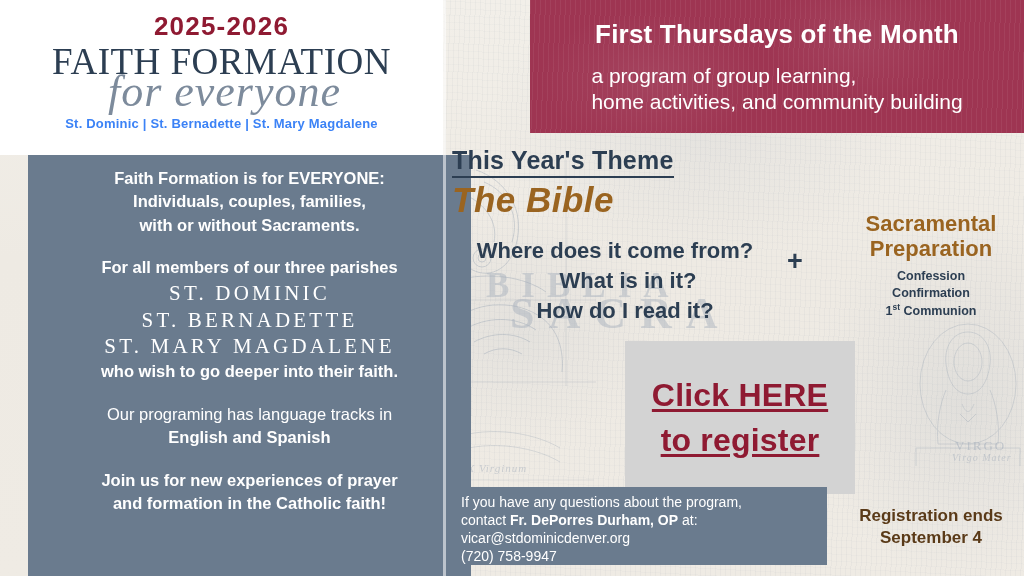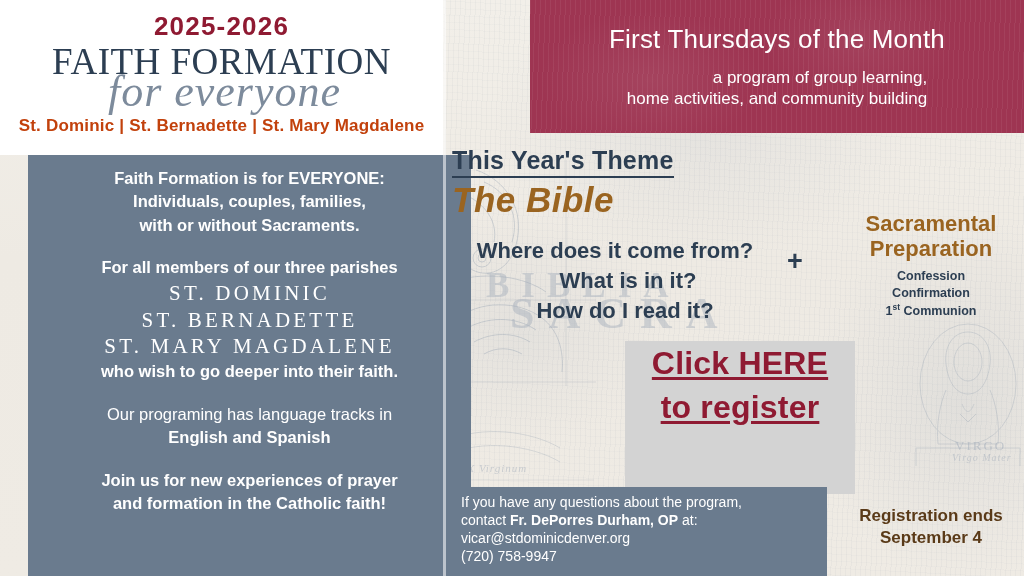--- a/index.html
+++ b/index.html
@@ -68,26 +68,26 @@
   .banner-texture {
     position: absolute; inset: 0;
     background-image:
       repeating-linear-gradient(92deg, rgba(255,255,255,0.06) 0 1px, rgba(0,0,0,0) 1px 5px),
       radial-gradient(ellipse 160px 100px at 120px 80px, rgba(255,255,255,0.07), rgba(255,255,255,0) 70%),
       radial-gradient(ellipse 140px 90px at 330px 40px, rgba(255,255,255,0.06), rgba(255,255,255,0) 70%);
     pointer-events: none;
   }
   .banner h1 {
     position: relative;
-    font-size: 26px; font-weight: normal; letter-spacing: .2px;
+    font-size: 26px; font-weight: bold; letter-spacing: .2px;
     margin-bottom: 13px;
   }
   .banner .sub {
     position: relative;
-    font-size: 17px; line-height: 1.22; text-align: right; font-weight: 400;
+    font-size: 21px; line-height: 1.22; text-align: left; font-weight: 400;
   }
 
   
   .topleft {
     position: absolute; left: 0; top: 0; width: 443px; height: 155px;
     background: #ffffff;
     text-align: center;
   }
   .year {
     margin-top: 11px;
@@ -107,22 +107,22 @@
     font-style: italic;
     font-size: 44px;
     color: #7d8b9c;
     line-height: .76;
     margin-top: -6px;
     letter-spacing: 1px;
     padding-left: 6px;
   }
   .parishes-line {
     margin-top: 8px;
-    font-size: 17px; font-weight: bold;
-    color: #c2410c;
+    font-size: 13px; font-weight: bold;
+    color: #3b82f6;
     letter-spacing: .2px;
   }
 
   
   .leftpanel {
     position: absolute; left: 0; top: 155px; width: 443px; height: 421px;
     background: #6a7b8e;
     color: #ffffff;
     text-align: center;
     padding-top: 12px;
@@ -179,34 +179,34 @@
     margin-top: 7px;
     font-size: 12.5px; font-weight: bold; color: #2c3e52; line-height: 1.33;
   }
   .sacramental .list sup { font-size: 8.5px; }
 
   
   .cta {
     position: absolute; left: 625px; top: 341px; width: 230px; height: 153px;
     background: #d3d3d3;
     display: flex; flex-direction: column;
-    align-items: center; justify-content: flex-start;
+    align-items: center; justify-content: center;
   }
   .cta a {
     display: block;
     font-size: 32px; font-weight: bold; color: #8f1a32;
     text-decoration: underline;
     text-underline-offset: 3px;
     line-height: 1.38;
     letter-spacing: .2px;
   }
 
   
   .contact {
-    position: absolute; left: 452px; top: 487px; width: 375px; height: 90px;
+    position: absolute; left: 452px; top: 487px; width: 375px; height: 78px;
     background: #6a7b8e;
     color: #ffffff;
     padding: 7px 0 0 9px;
     font-size: 14px; line-height: 1.28; font-weight: 400;
   }
   .contact b { font-weight: bold; }
 
   .reg-ends {
     position: absolute; left: 838px; top: 505px; width: 186px;
     text-align: center;

